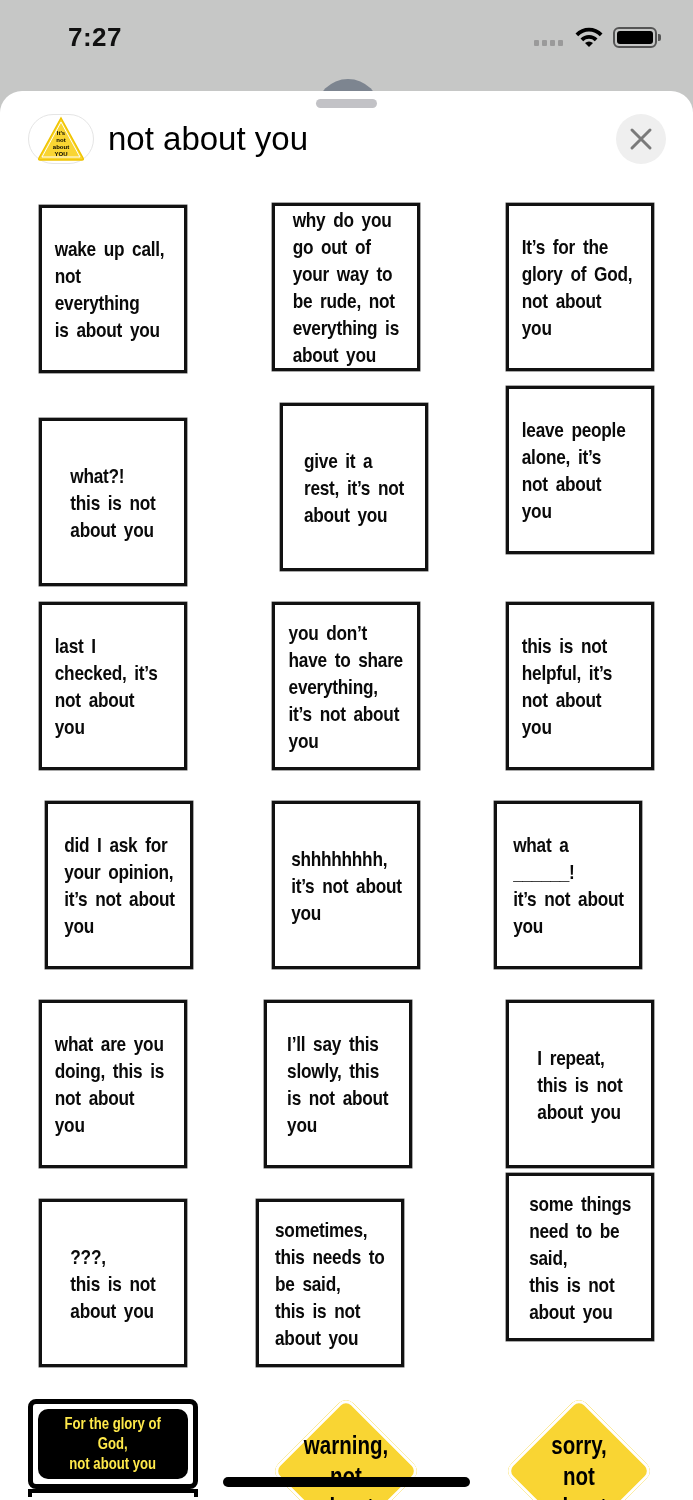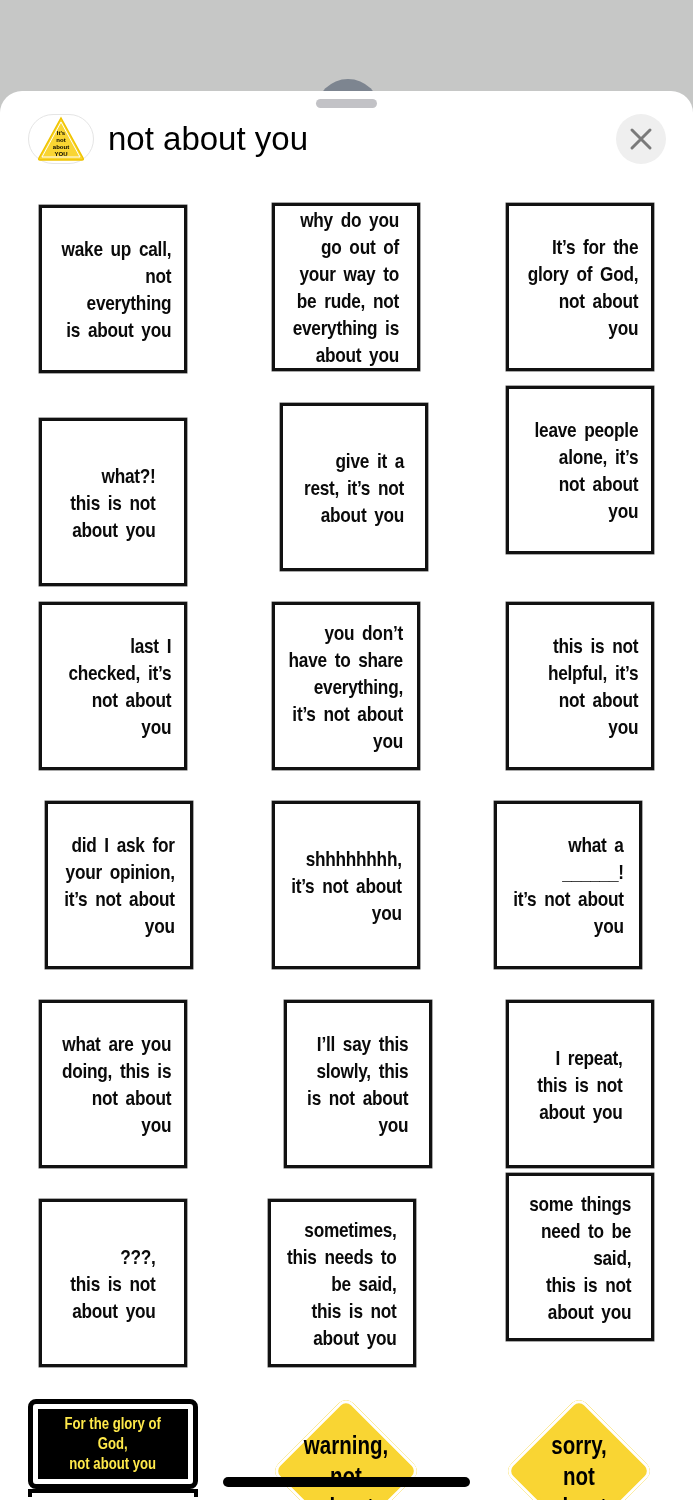--- a/index.html
+++ b/index.html
@@ -13,35 +13,53 @@
   .battery { position: absolute; left: 613px; top: 27px; width: 44px; height: 21px; border: 2px solid #555; border-radius: 6px; padding: 2px; }
   .battery-fill { width: 100%; height: 100%; background: #000; border-radius: 3px; }
   .battery-cap { position: absolute; left: 658px; top: 34px; width: 3px; height: 7px; background: #555; border-radius: 0 2px 2px 0; }
   .bubble { position: absolute; left: 316px; top: 79px; width: 64px; height: 40px; border-radius: 32px 32px 0 0; background: #7d8590; }
   .sheet { position: absolute; left: 0; top: 91px; width: 693px; height: 1420px; background: #fff; border-radius: 22px 22px 0 0; }
   .grabber { position: absolute; left: 316px; top: 8px; width: 61px; height: 9px; border-radius: 5px; background: #c2c2c6; }
   .header-icon { position: absolute; left: 28px; top: 23px; width: 66px; height: 50px; border-radius: 25px; background: #fff; border: 1px solid #e5e5e5; display: flex; align-items: center; justify-content: center; }
   .title { position: absolute; left: 108px; top: 29px; font-size: 33px; color: #000; font-family: "Liberation Sans", sans-serif; }
   .close-btn { position: absolute; left: 616px; top: 23px; width: 50px; height: 50px; border-radius: 25px; background: #efefef; display: flex; align-items: center; justify-content: center; cursor: pointer; }
   .grid { position: absolute; left: 0; top: 0; width: 693px; }
-  .card { position: absolute; width: 148px; height: 168px; border: 3px solid #111; background: #fff; display: flex; align-items: center; justify-content: center; text-align: right; cursor: pointer; box-shadow: 0 0 0 0.5px #555; }
+  .card { position: absolute; width: 148px; height: 168px; border: 3px solid #111; background: #fff; display: flex; align-items: center; justify-content: center; text-align: left; cursor: pointer; box-shadow: 0 0 0 0.5px #555; }
   .card-text { font-family: "Liberation Sans Narrow", "Liberation Sans", sans-serif; font-weight: 700; font-size: 21px; line-height: 27px; color: #0a0a0a; transform: scaleX(0.82); white-space: pre-line; word-spacing: 4px; letter-spacing: -0.3px; }
   .tv { position: absolute; left: 28px; top: 1308px; width: 170px; height: 90px; border: 5px solid #000; border-radius: 8px; background: #fff; padding: 5px; cursor: pointer; }
-  .tv-screen { width: 100%; height: 100%; background: #000; display: flex; align-items: center; justify-content: center; text-align: center; }
+  .tv-screen { width: 100%; height: 100%; background: #000; display: flex; align-items: center; justify-content: center; text-align: center; border-radius: 10px; }
   .tv-text { color: #ffe94a; font-weight: 700; font-size: 16px; line-height: 20px; transform: scaleX(0.82); white-space: pre-line; font-family: "Liberation Sans", sans-serif; }
   .tv-stand { position: absolute; left: 28px; top: 1403px; width: 170px; height: 8px; border: 4px solid #000; border-bottom: none; }
   .diamond { position: absolute; width: 150px; height: 150px; cursor: pointer; }
   .diamond-shape { position: absolute; left: 22px; top: 22px; width: 106px; height: 106px; background: #f9d533; transform: rotate(45deg); border-radius: 10px; box-shadow: 0 0 0 3px #fff inset, 0 0 0 6px #f9d533 inset; }
   .diamond-text { position: absolute; left: 0; top: 34px; width: 150px; text-align: center; font-weight: 700; font-size: 25px; line-height: 31px; color: #000; transform: scaleX(0.82); white-space: pre-line; font-family: "Liberation Sans", sans-serif; }
   .home-indicator { position: absolute; left: 223px; top: 1477px; width: 247px; height: 10px; border-radius: 5px; background: #000; }
 </style>
 </head>
 <body>
 
 <div class="screen">
+  <div class="status-bar">
+    <div class="time">7:27</div>
+    <div class="signal">
+        <span></span>
+        <span></span>
+        <span></span>
+        <span></span>
+      </div>
+    <svg class="wifi" viewBox="0 0 30 24">
+      <path d="M15 22 L11 18 A6 6 0 0 1 19 18 Z" fill="#000"></path>
+      <path d="M6.5 13.5 A12 12 0 0 1 23.5 13.5 L20.8 16.2 A8 8 0 0 0 9.2 16.2 Z" fill="#000"></path>
+      <path d="M1.5 8.5 A19 19 0 0 1 28.5 8.5 L25.8 11.2 A15 15 0 0 0 4.2 11.2 Z" fill="#000"></path>
+    </svg>
+    <div class="battery">
+        <div class="battery-fill"></div>
+      </div>
+    <div class="battery-cap"></div>
+  </div>
 
   <div class="bubble"></div>
 
   <div class="sheet">
     <div class="grabber"></div>
 
     <div class="header-icon">
       <svg width="50" height="46" viewBox="0 0 50 46">
         <path d="M25 2 L47 42 Q48 44 46 44 L4 44 Q2 44 3 42 Z" fill="#f9d533" stroke="#f0c400" stroke-width="1.5"></path>
         <path d="M25 6 L44 41 L6 41 Z" fill="none" stroke="#fff" stroke-width="1"></path>
@@ -129,38 +147,38 @@
 ______!
 it’s not about
 you</div>
       </div>
 
     <div class="card" style="left:39px;top:1000px">
         <div class="card-text">what are you
 doing, this is
 not about you</div>
       </div>
-    <div class="card" style="left:284px;top:1000px">
+    <div class="card" style="left:264px;top:1000px">
         <div class="card-text">I’ll say this
 slowly, this
 is not about
 you</div>
       </div>
     <div class="card" style="left:506px;top:1000px">
         <div class="card-text">I repeat,
 this is not
 about you</div>
       </div>
 
     <div class="card" style="left:39px;top:1199px">
         <div class="card-text">???,
 this is not
 about you</div>
       </div>
-    <div class="card" style="left:268px;top:1199px">
+    <div class="card" style="left:256px;top:1199px">
         <div class="card-text">sometimes,
 this needs to
 be said,
 this is not
 about you</div>
       </div>
     <div class="card" style="left:506px;top:1173px">
         <div class="card-text">some things
 need to be
 said,

